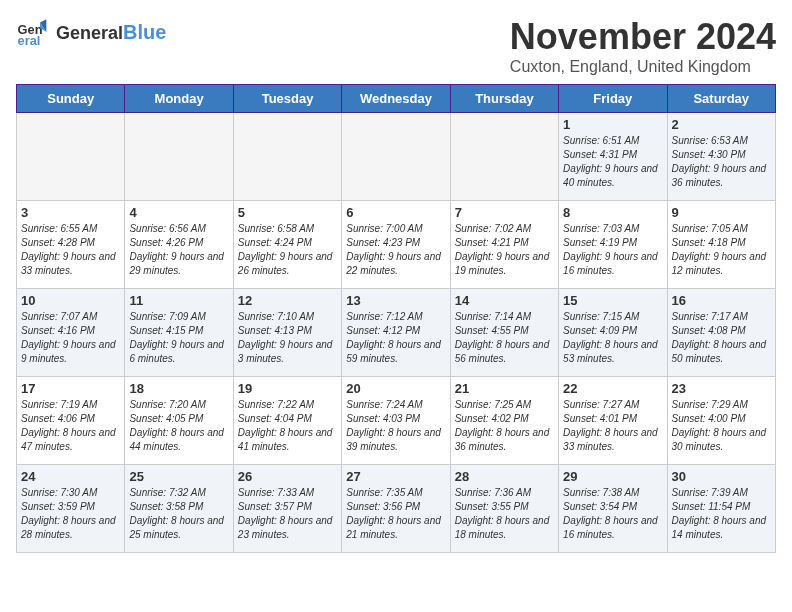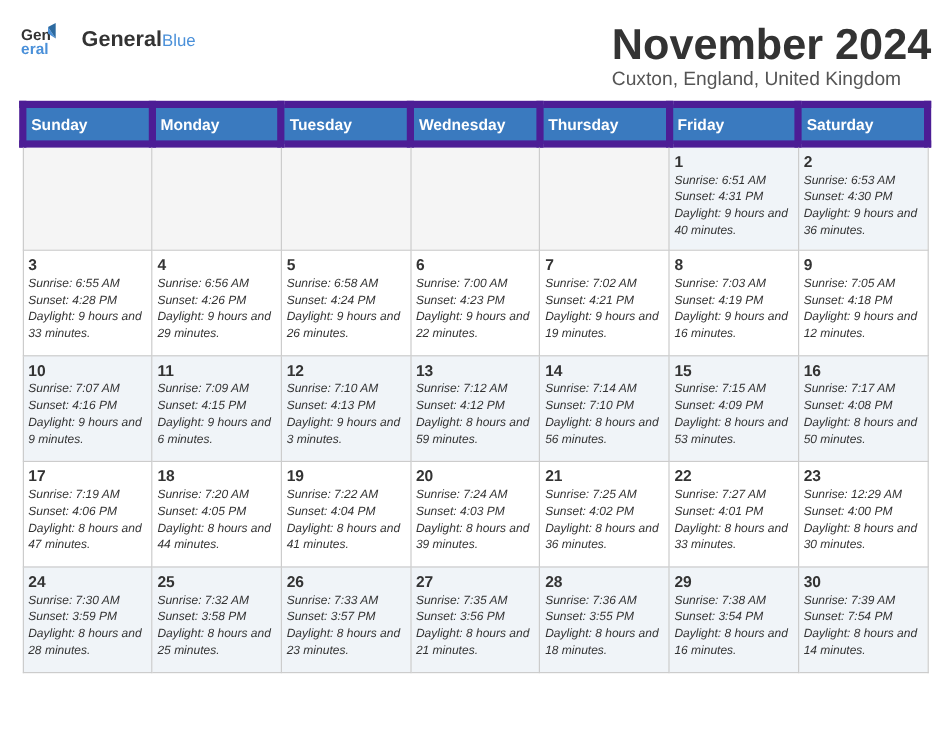--- a/index.html
+++ b/index.html
@@ -12,30 +12,30 @@
     }
     .header-area {
       display: flex;
       justify-content: space-between;
       align-items: flex-start;
       margin-bottom: 8px;
     }
     .logo {
       display: flex;
       align-items: center;
-      gap: 20px;
+      gap: 8px;
     }
     .logo-text-general {
       font-size: 18px;
       font-weight: bold;
       color: #333;
     }
     .logo-text-blue {
-      font-size: 14px;
-      font-weight: normal;
+      font-size: 20px;
+      font-weight: bold;
       color: #4a90d9;
     }
     .logo-icon {
       width: 32px;
       height: 32px;
     }
     .title-area {
       text-align: left;
     }
     .month-title {
@@ -51,22 +51,22 @@
       width: 100%;
       border-collapse: collapse;
       table-layout: fixed;
     }
     th {
       background-color: #3a7abf;
       color: #fff;
       font-size: 13px;
       font-weight: bold;
       padding: 6px 4px;
-      text-align: left;
-      border: 6px solid #4c1d95;
+      text-align: center;
+      border: 1px solid #4c1d95;
     }
     td {
       vertical-align: top;
       border: 1px solid #ccc;
       padding: 4px;
       font-size: 10.5px;
       color: #333;
       background: #fff;
       height: 88px;
     }
@@ -220,21 +220,21 @@
         <td class="shaded">
           <span class="day-number">13</span>
           <div class="day-info">Sunrise: 7:12 AM
 Sunset: 4:12 PM
 Daylight: 8 hours
 and 59 minutes.</div>
         </td>
         <td class="shaded">
           <span class="day-number">14</span>
           <div class="day-info">Sunrise: 7:14 AM
-Sunset: 7:10 PM
+Sunset: 4:55 PM
 Daylight: 8 hours
 and 56 minutes.</div>
         </td>
         <td class="shaded">
           <span class="day-number">15</span>
           <div class="day-info">Sunrise: 7:15 AM
 Sunset: 4:09 PM
 Daylight: 8 hours
 and 53 minutes.</div>
         </td>
@@ -284,21 +284,21 @@
         </td>
         <td>
           <span class="day-number">22</span>
           <div class="day-info">Sunrise: 7:27 AM
 Sunset: 4:01 PM
 Daylight: 8 hours
 and 33 minutes.</div>
         </td>
         <td>
           <span class="day-number">23</span>
-          <div class="day-info">Sunrise: 12:29 AM
+          <div class="day-info">Sunrise: 7:29 AM
 Sunset: 4:00 PM
 Daylight: 8 hours
 and 30 minutes.</div>
         </td>
       </tr>
       <tr>
         <td class="shaded">
           <span class="day-number">24</span>
           <div class="day-info">Sunrise: 7:30 AM
 Sunset: 3:59 PM
@@ -336,19 +336,19 @@
         <td class="shaded">
           <span class="day-number">29</span>
           <div class="day-info">Sunrise: 7:38 AM
 Sunset: 3:54 PM
 Daylight: 8 hours
 and 16 minutes.</div>
         </td>
         <td class="shaded">
           <span class="day-number">30</span>
           <div class="day-info">Sunrise: 7:39 AM
-Sunset: 7:54 PM
+Sunset: 11:54 PM
 Daylight: 8 hours
 and 14 minutes.</div>
         </td>
       </tr>
     </tbody>
 </table>
 
 </body></html>

